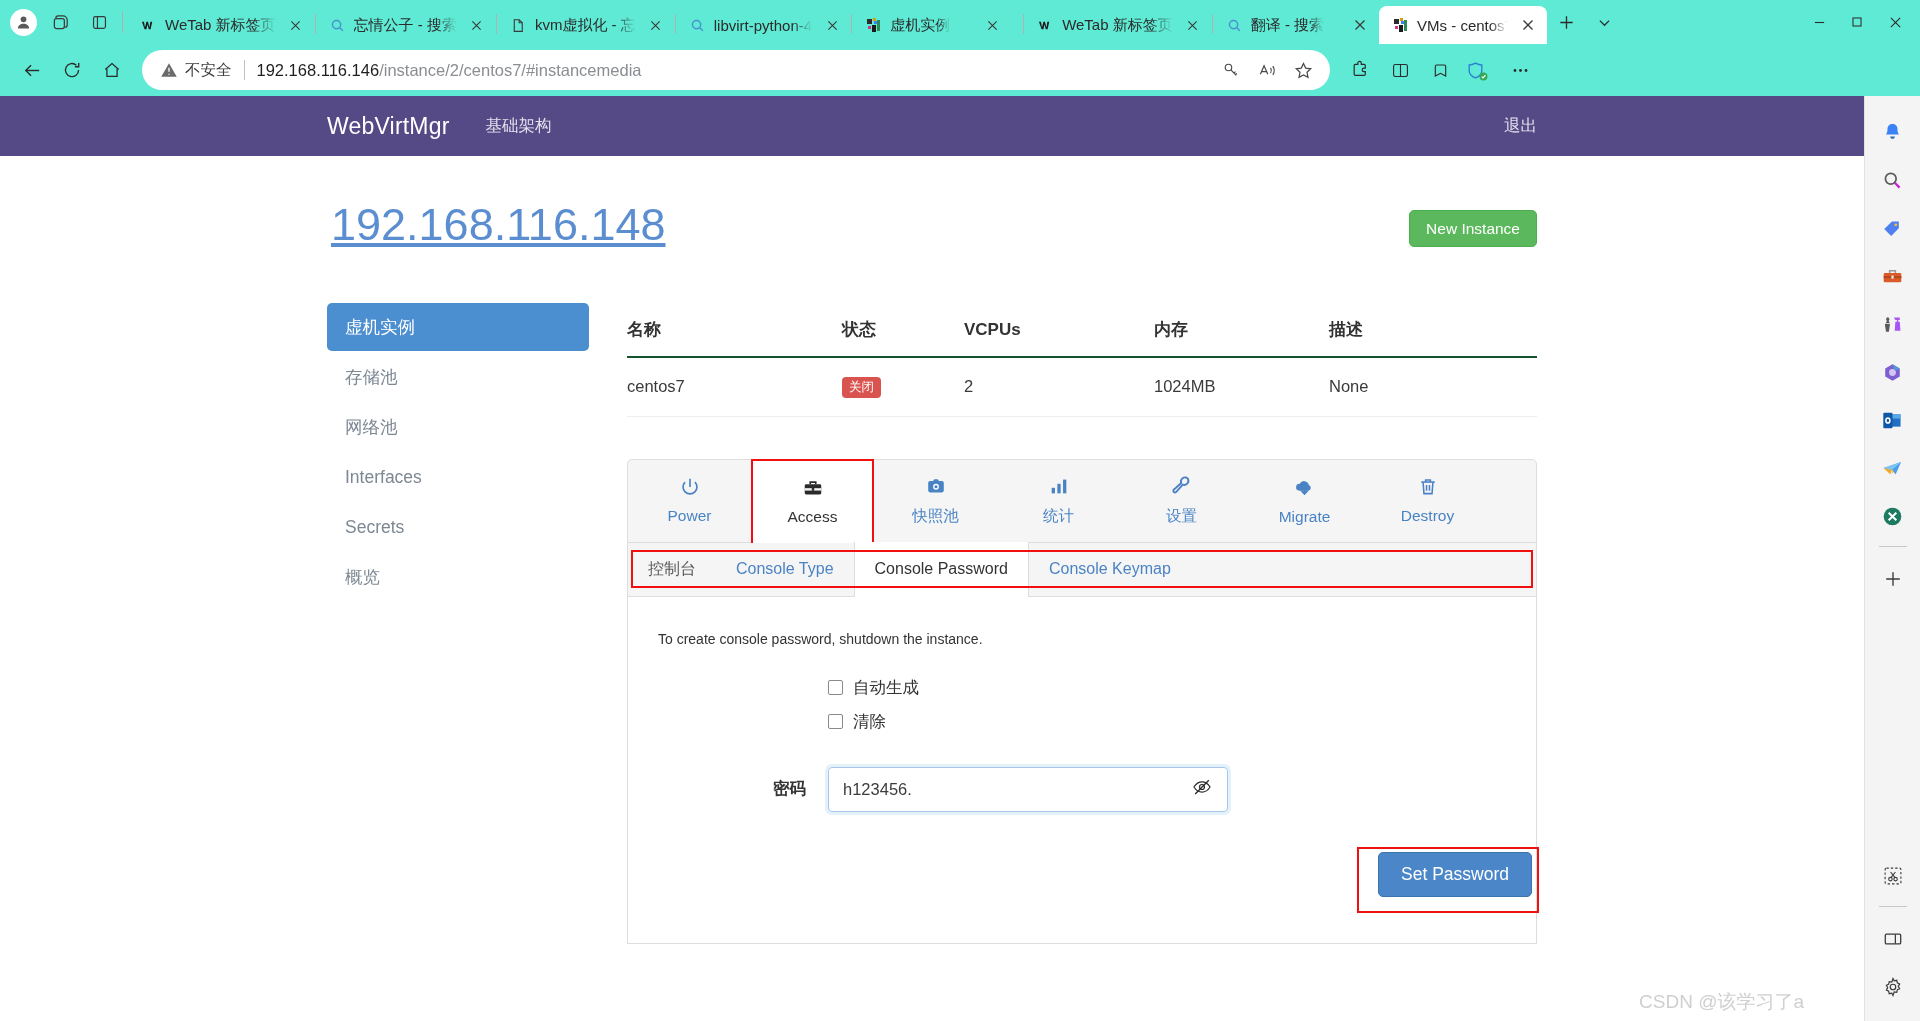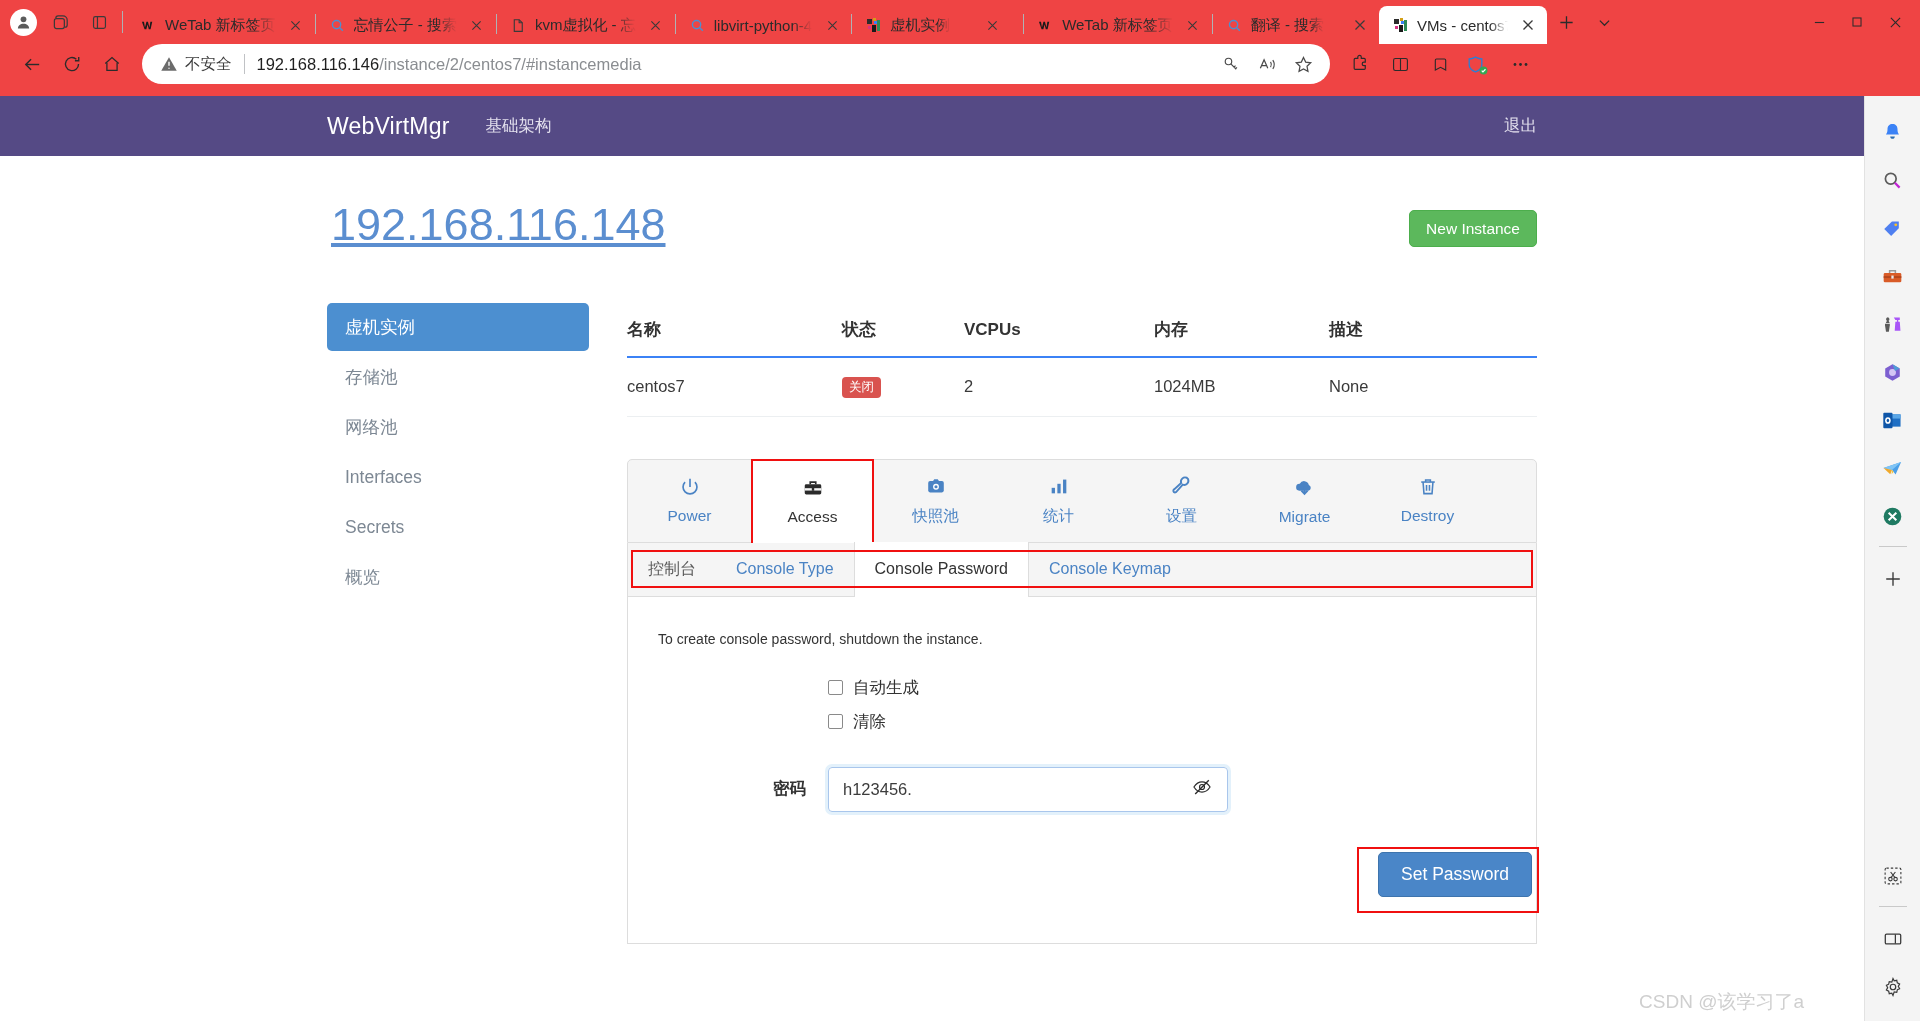--- a/index.html
+++ b/index.html
@@ -5,40 +5,40 @@
   * { box-sizing: border-box; margin: 0; padding: 0; }
   html, body {
     width: 1920px; height: 1021px;
     font-family: "Liberation Sans", "DejaVu Sans", sans-serif;
     background: #ffffff;
     overflow: hidden;
   }
   body { position: relative; }
 
   
-  .browser-chrome { position: absolute; top: 0; left: 0; width: 1920px; height: 96px; background: #ef4444; }
+  .browser-chrome { position: absolute; top: 0; left: 0; width: 1920px; height: 96px; background: #5eead4; }
 
   .tabstrip { position: absolute; top: 0; left: 0; width: 1920px; height: 44px; display: flex; align-items: flex-end; padding-left: 4px; }
   .chrome-btn { width: 38px; height: 38px; display: flex; align-items: center; justify-content: center; margin-bottom: 3px; border-radius: 6px; flex: none; }
   .chrome-btn svg { display: block; }
   .profile-circle { width: 27px; height: 27px; border-radius: 50%; background: #ffffff; display: flex; align-items: center; justify-content: center; }
   .vsep { width: 1px; height: 22px; background: #aeb0b3; margin: 0 4px 11px 4px; flex: none; }
 
   .tab { height: 38px; display: flex; align-items: center; gap: 7px; padding: 0 6px 0 12px;
          margin-bottom: 0; border-radius: 8px 8px 0 0; flex: none; position: relative; }
   .tab.inactive { background: transparent; }
   .tab.active { background: #ffffff; }
   .tab-ico { width: 19px; height: 19px; flex: none; display: flex; align-items: center; justify-content: center; }
   .tab-title { font-size: 15px; color: #2b2b2b; white-space: nowrap; overflow: hidden;
                max-width: 132px; mask-image: linear-gradient(to right, #000 80%, transparent 100%);
                -webkit-mask-image: linear-gradient(to right, #000 80%, transparent 100%); }
   .tab-close { width: 26px; height: 26px; display: flex; align-items: center; justify-content: center; border-radius: 4px; flex: none; }
   .tab-sep { width: 1px; height: 20px; background: #b0b2b5; flex: none; align-self: center; margin-top: 4px; }
 
-  .navrow { position: absolute; top: 44px; left: 0; width: 1552px; height: 52px; display: flex; padding: 0 12px; }
+  .navrow { position: absolute; top: 44px; left: 0; width: 1552px; height: 52px; display: flex; align-items: center; padding: 0 12px; }
   .nav-icon-btn { width: 40px; height: 40px; border-radius: 50%; display: flex; align-items: center; justify-content: center; flex: none; }
   .omnibox { flex: 1; height: 40px; background: #ffffff; border-radius: 20px; display: flex; align-items: center;
              padding: 0 10px 0 18px; margin: 0 10px; min-width: 0; }
   .warn-block { display: flex; align-items: center; gap: 7px; flex: none; }
   .warn-text { font-size: 15.5px; color: #3c3c3c; }
   .omni-divider { width: 1px; height: 20px; background: #c0c2c5; margin: 0 12px; flex: none; }
   .url { font-size: 16.5px; color: #8a8d91; white-space: nowrap; overflow: hidden; flex: 1; min-width: 0; }
   .url b { color: #1f1f1f; font-weight: 400; }
   .omni-actions { display: flex; align-items: center; gap: 2px; flex: none; }
   .omni-ico { width: 34px; height: 34px; display: flex; align-items: center; justify-content: center; border-radius: 50%; }
@@ -68,21 +68,21 @@
   .content-row { display: flex; margin-top: 56px; gap: 38px; }
   .sidebar { width: 262px; flex: none; }
   .side-item { height: 48px; display: flex; align-items: center; padding-left: 18px; font-size: 17.5px; color: #7d8894; border-radius: 5px; }
   .side-item.active { background: #4c8fd0; color: #ffffff; }
   .side-item + .side-item { margin-top: 2px; }
 
   .main { flex: 1; min-width: 0; }
 
   table.vmtable { width: 100%; border-collapse: collapse; }
   table.vmtable th { text-align: left; font-size: 17px; color: #333; font-weight: bold;
-                     padding: 15px 8px 15px 0; border-bottom: 2px solid #3b82f6; }
+                     padding: 15px 8px 15px 0; border-bottom: 2px solid #14532d; }
   table.vmtable td { font-size: 16.5px; color: #3a3a3a; padding: 18px 8px 18px 0; border-bottom: 1px solid #eceff1; }
   .badge-danger { display: inline-block; background: #d9534f; color: #fff; font-size: 12.5px; border-radius: 4px; padding: 4px 7px; line-height: 1; }
   .col-name { width: 215px; } .col-state { width: 122px; } .col-vcpus { width: 190px; } .col-mem { width: 175px; }
 
   
   .icontabs { display: flex; margin-top: 42px; border: 1px solid #ddd; border-radius: 5px 5px 0 0;
               background: #f5f5f5; border-bottom: 1px solid #ddd; position: relative; }
   .icontab { width: 123px; height: 82px; display: flex; flex-direction: column; align-items: center; justify-content: center;
              gap: 9px; font-size: 15.5px; color: #4a83c4; position: relative; }
   .icontab.active { background: #ffffff; color: #333; border-left: 1px solid #ddd; border-right: 1px solid #ddd;

